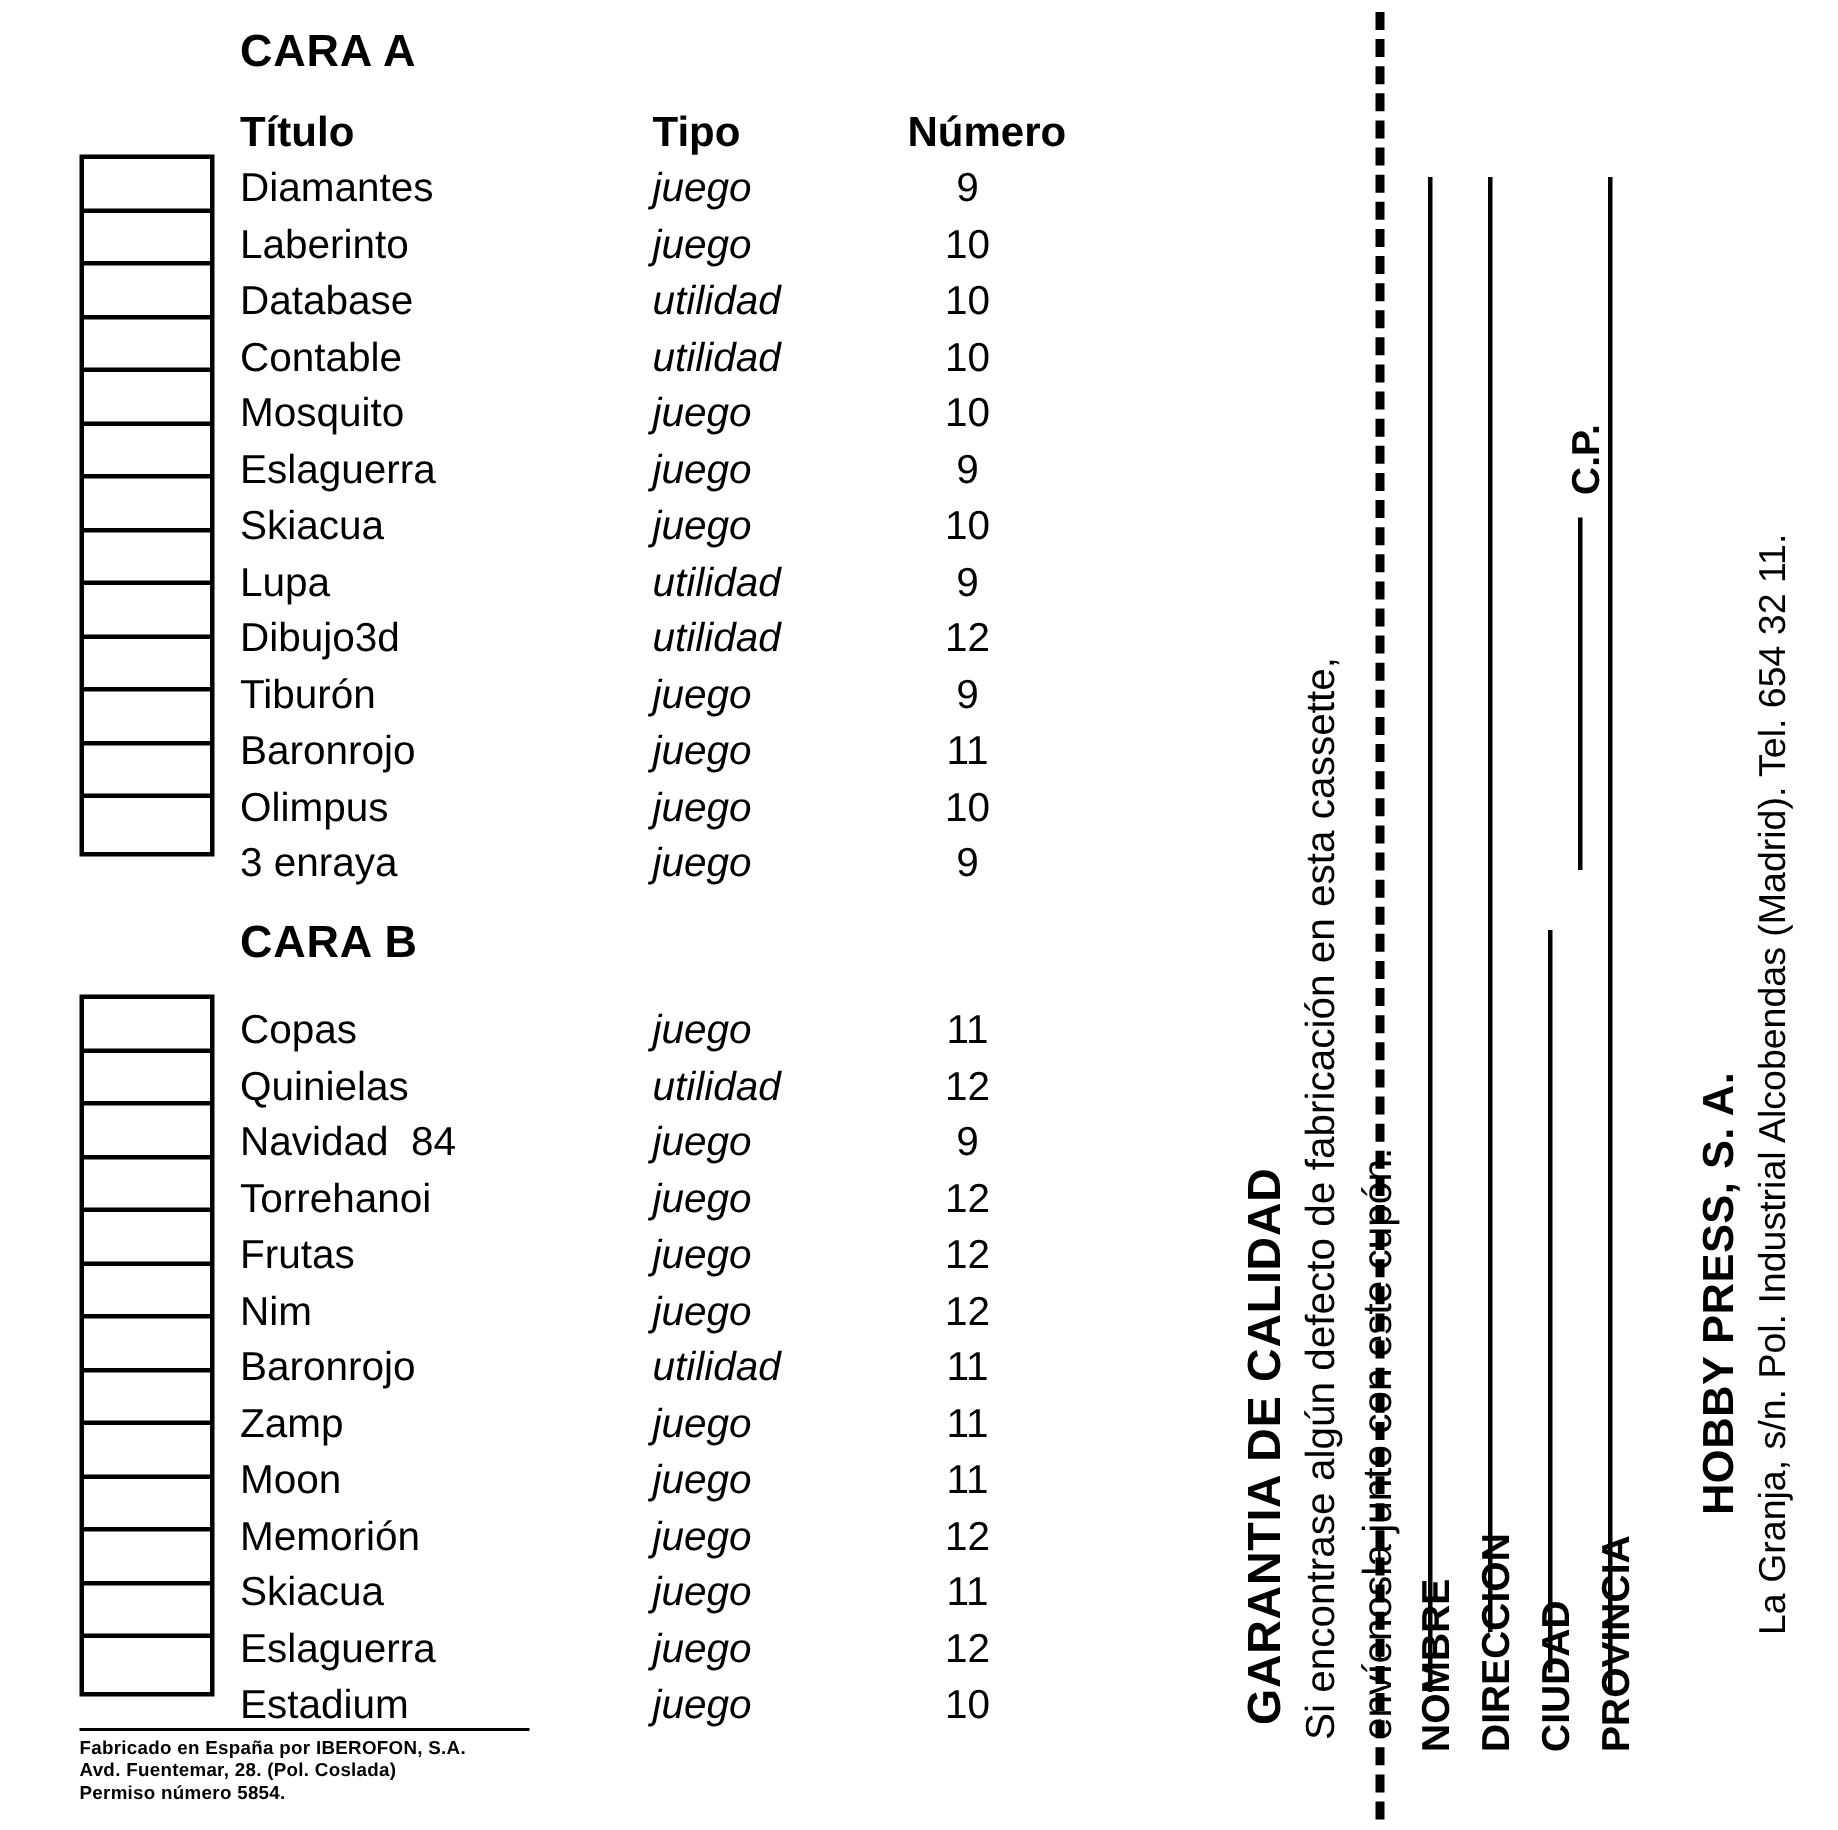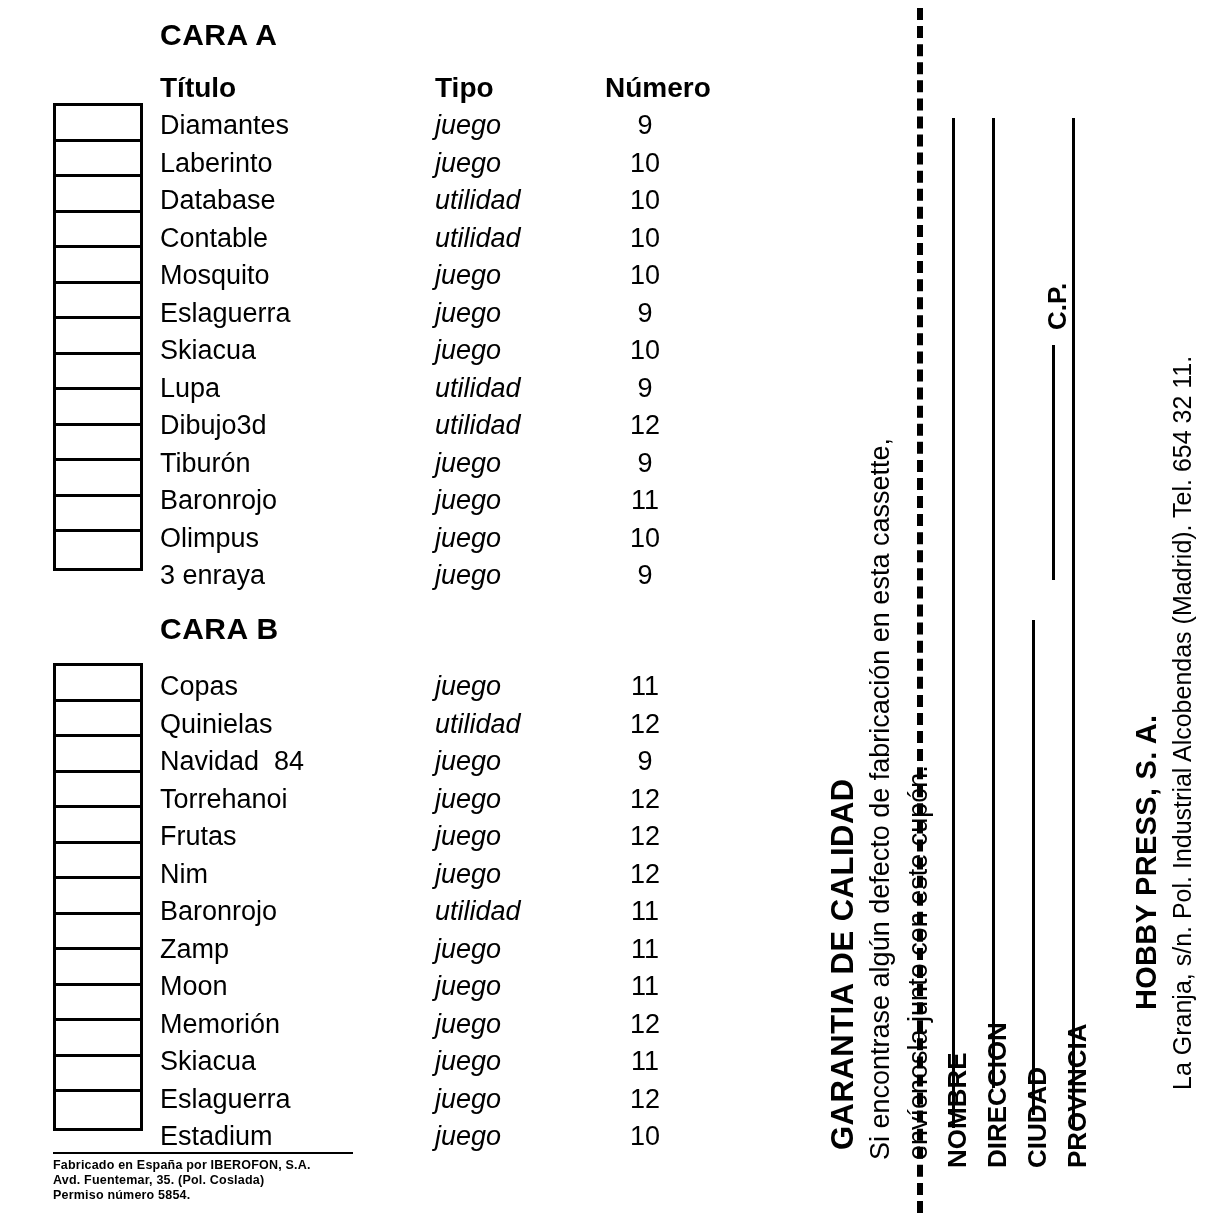--- a/index.html
+++ b/index.html
@@ -364,21 +364,21 @@
       </div>
       <div class="track-row" style="top: 1121px;">
         <span class="t-title">Estadium</span>
         <span class="t-type">juego</span>
         <span class="t-num">10</span>
       </div>
     </div>
 
   <div id="fineprint">
       <div>Fabricado en España por IBEROFON, S.A.</div>
-      <div>Avd. Fuentemar, 35. (Pol. Coslada)</div>
+      <div>Avd. Fuentemar, 28. (Pol. Coslada)</div>
       <div>Permiso número 5854.</div>
     </div>
 </div>
 
 <div id="right-panel">
 
   <div class="vtext" id="guarantee-title">GARANTIA DE CALIDAD</div>
   <div class="vtext" id="guarantee-line1">Si encontrase algún defecto de fabricación en esta cassette,</div>
   <div class="vtext" id="guarantee-line2">envíenosla junto con este cupón.</div>
 

